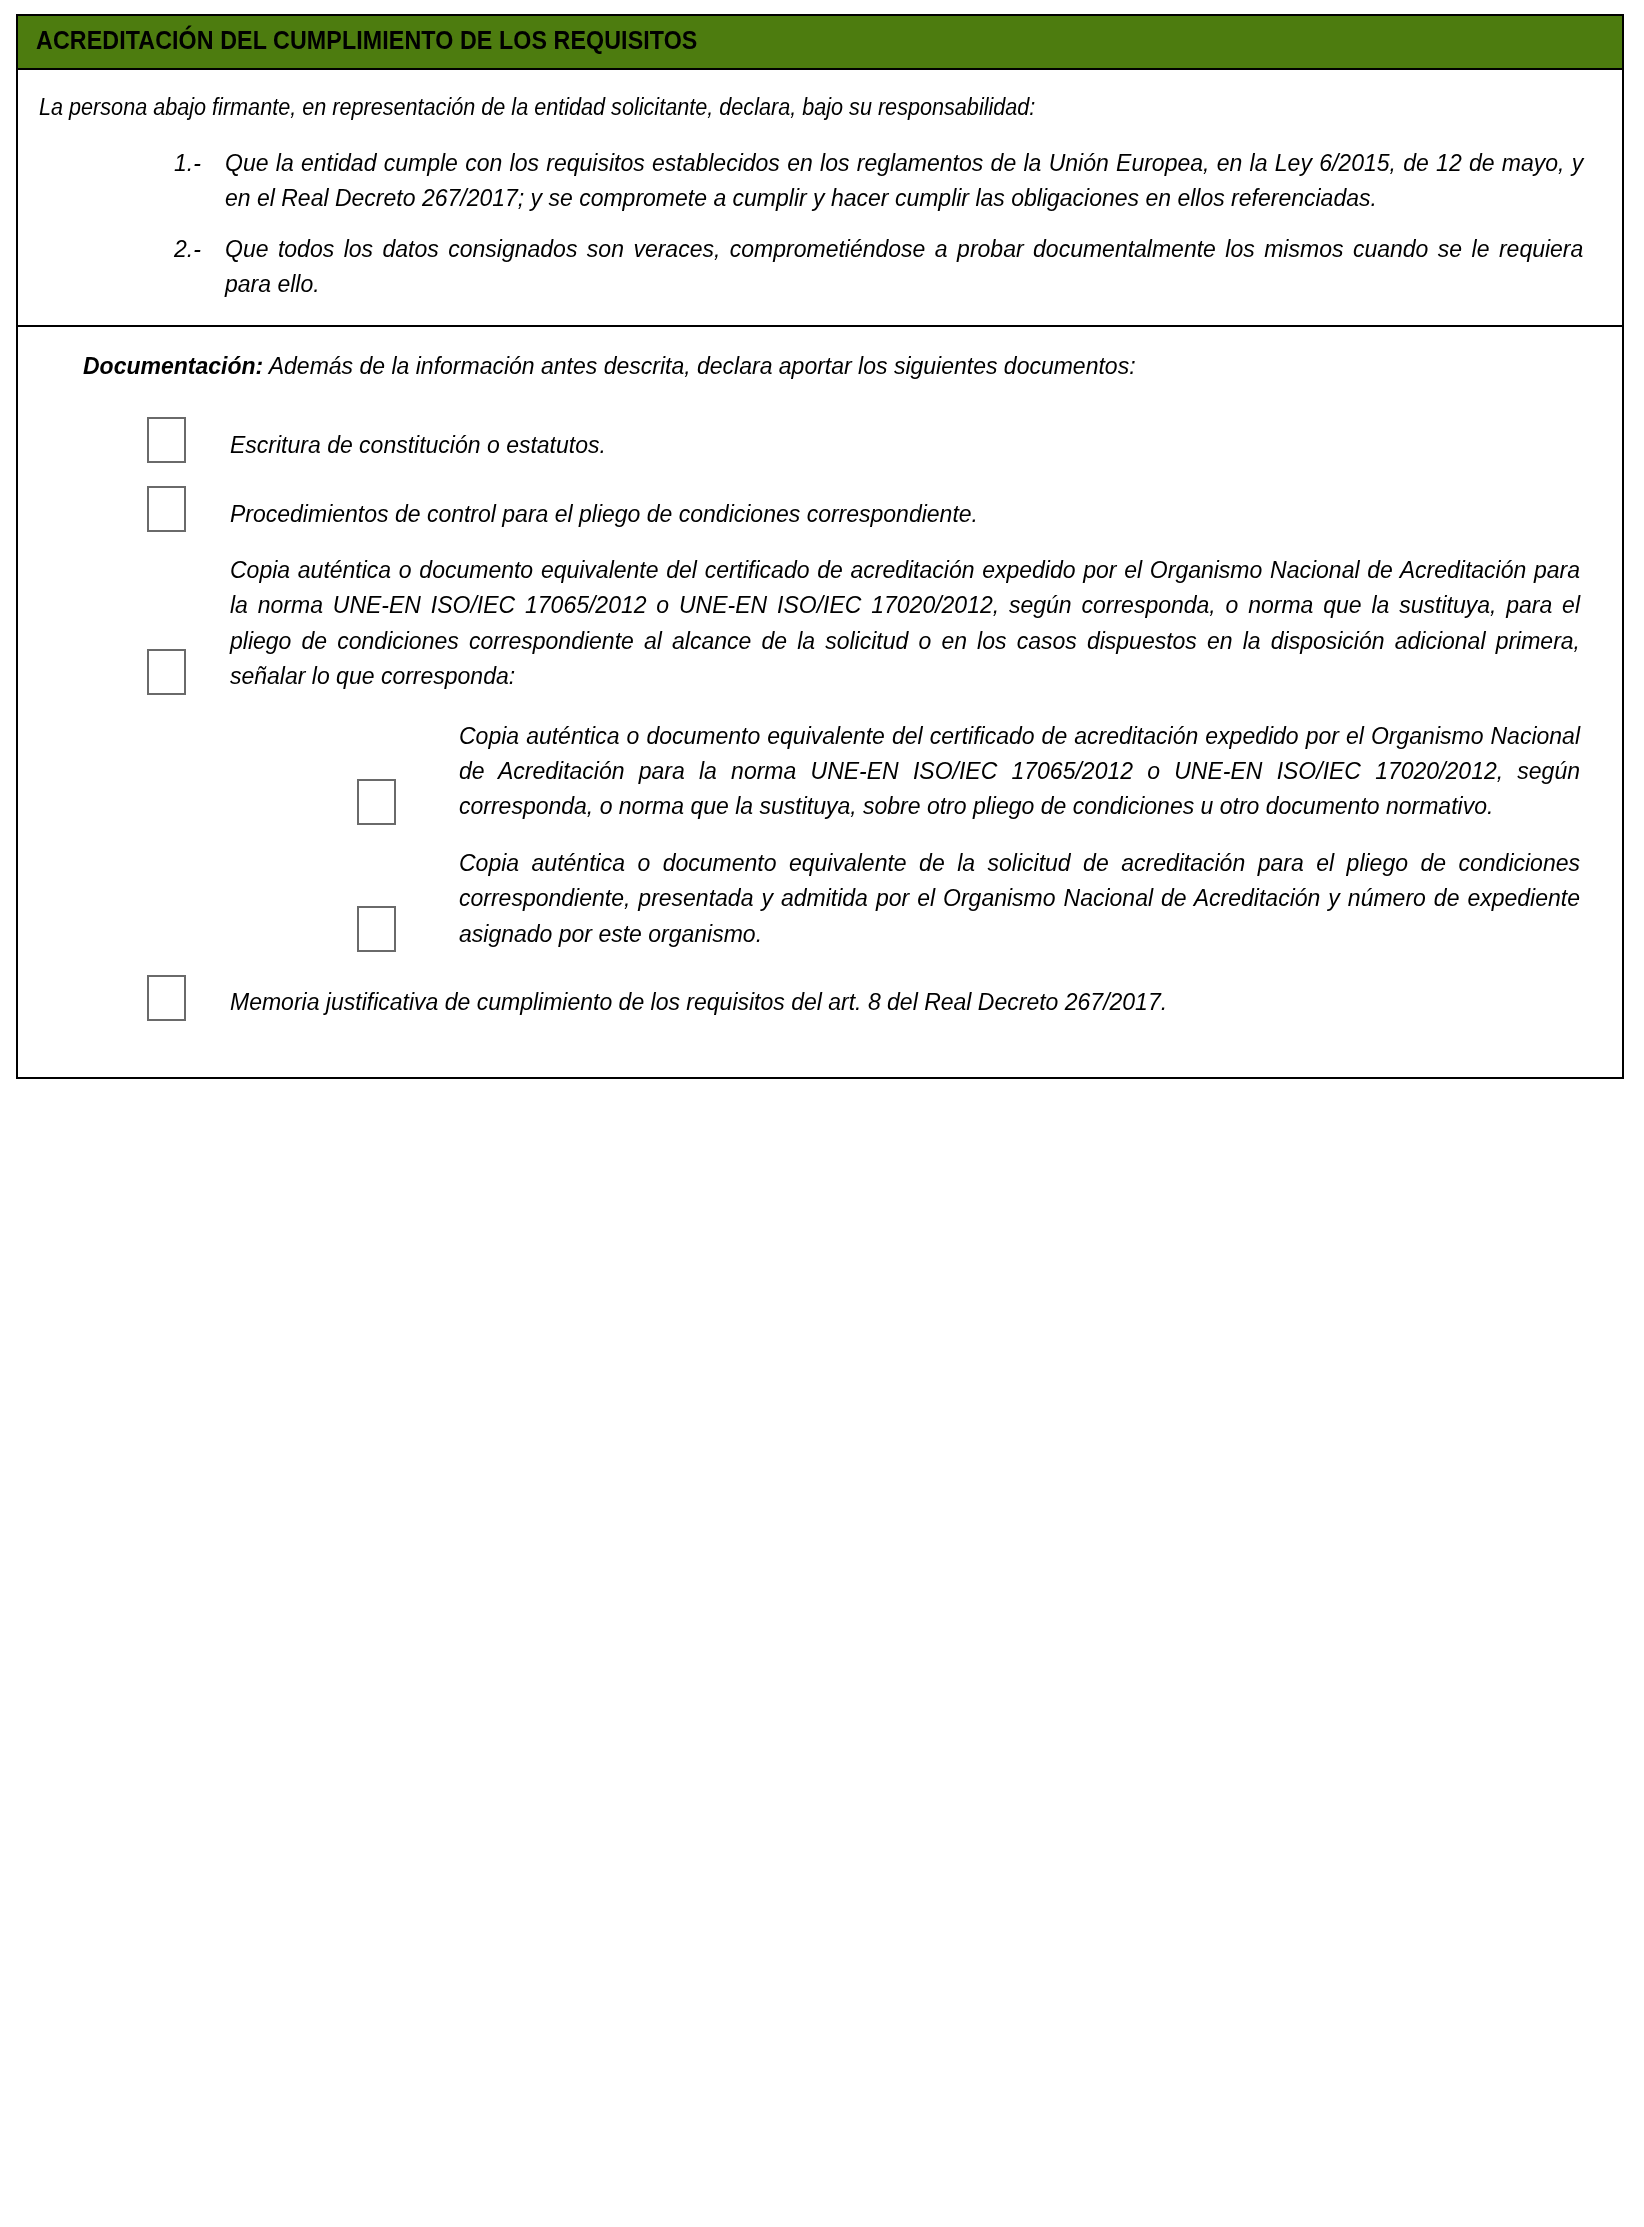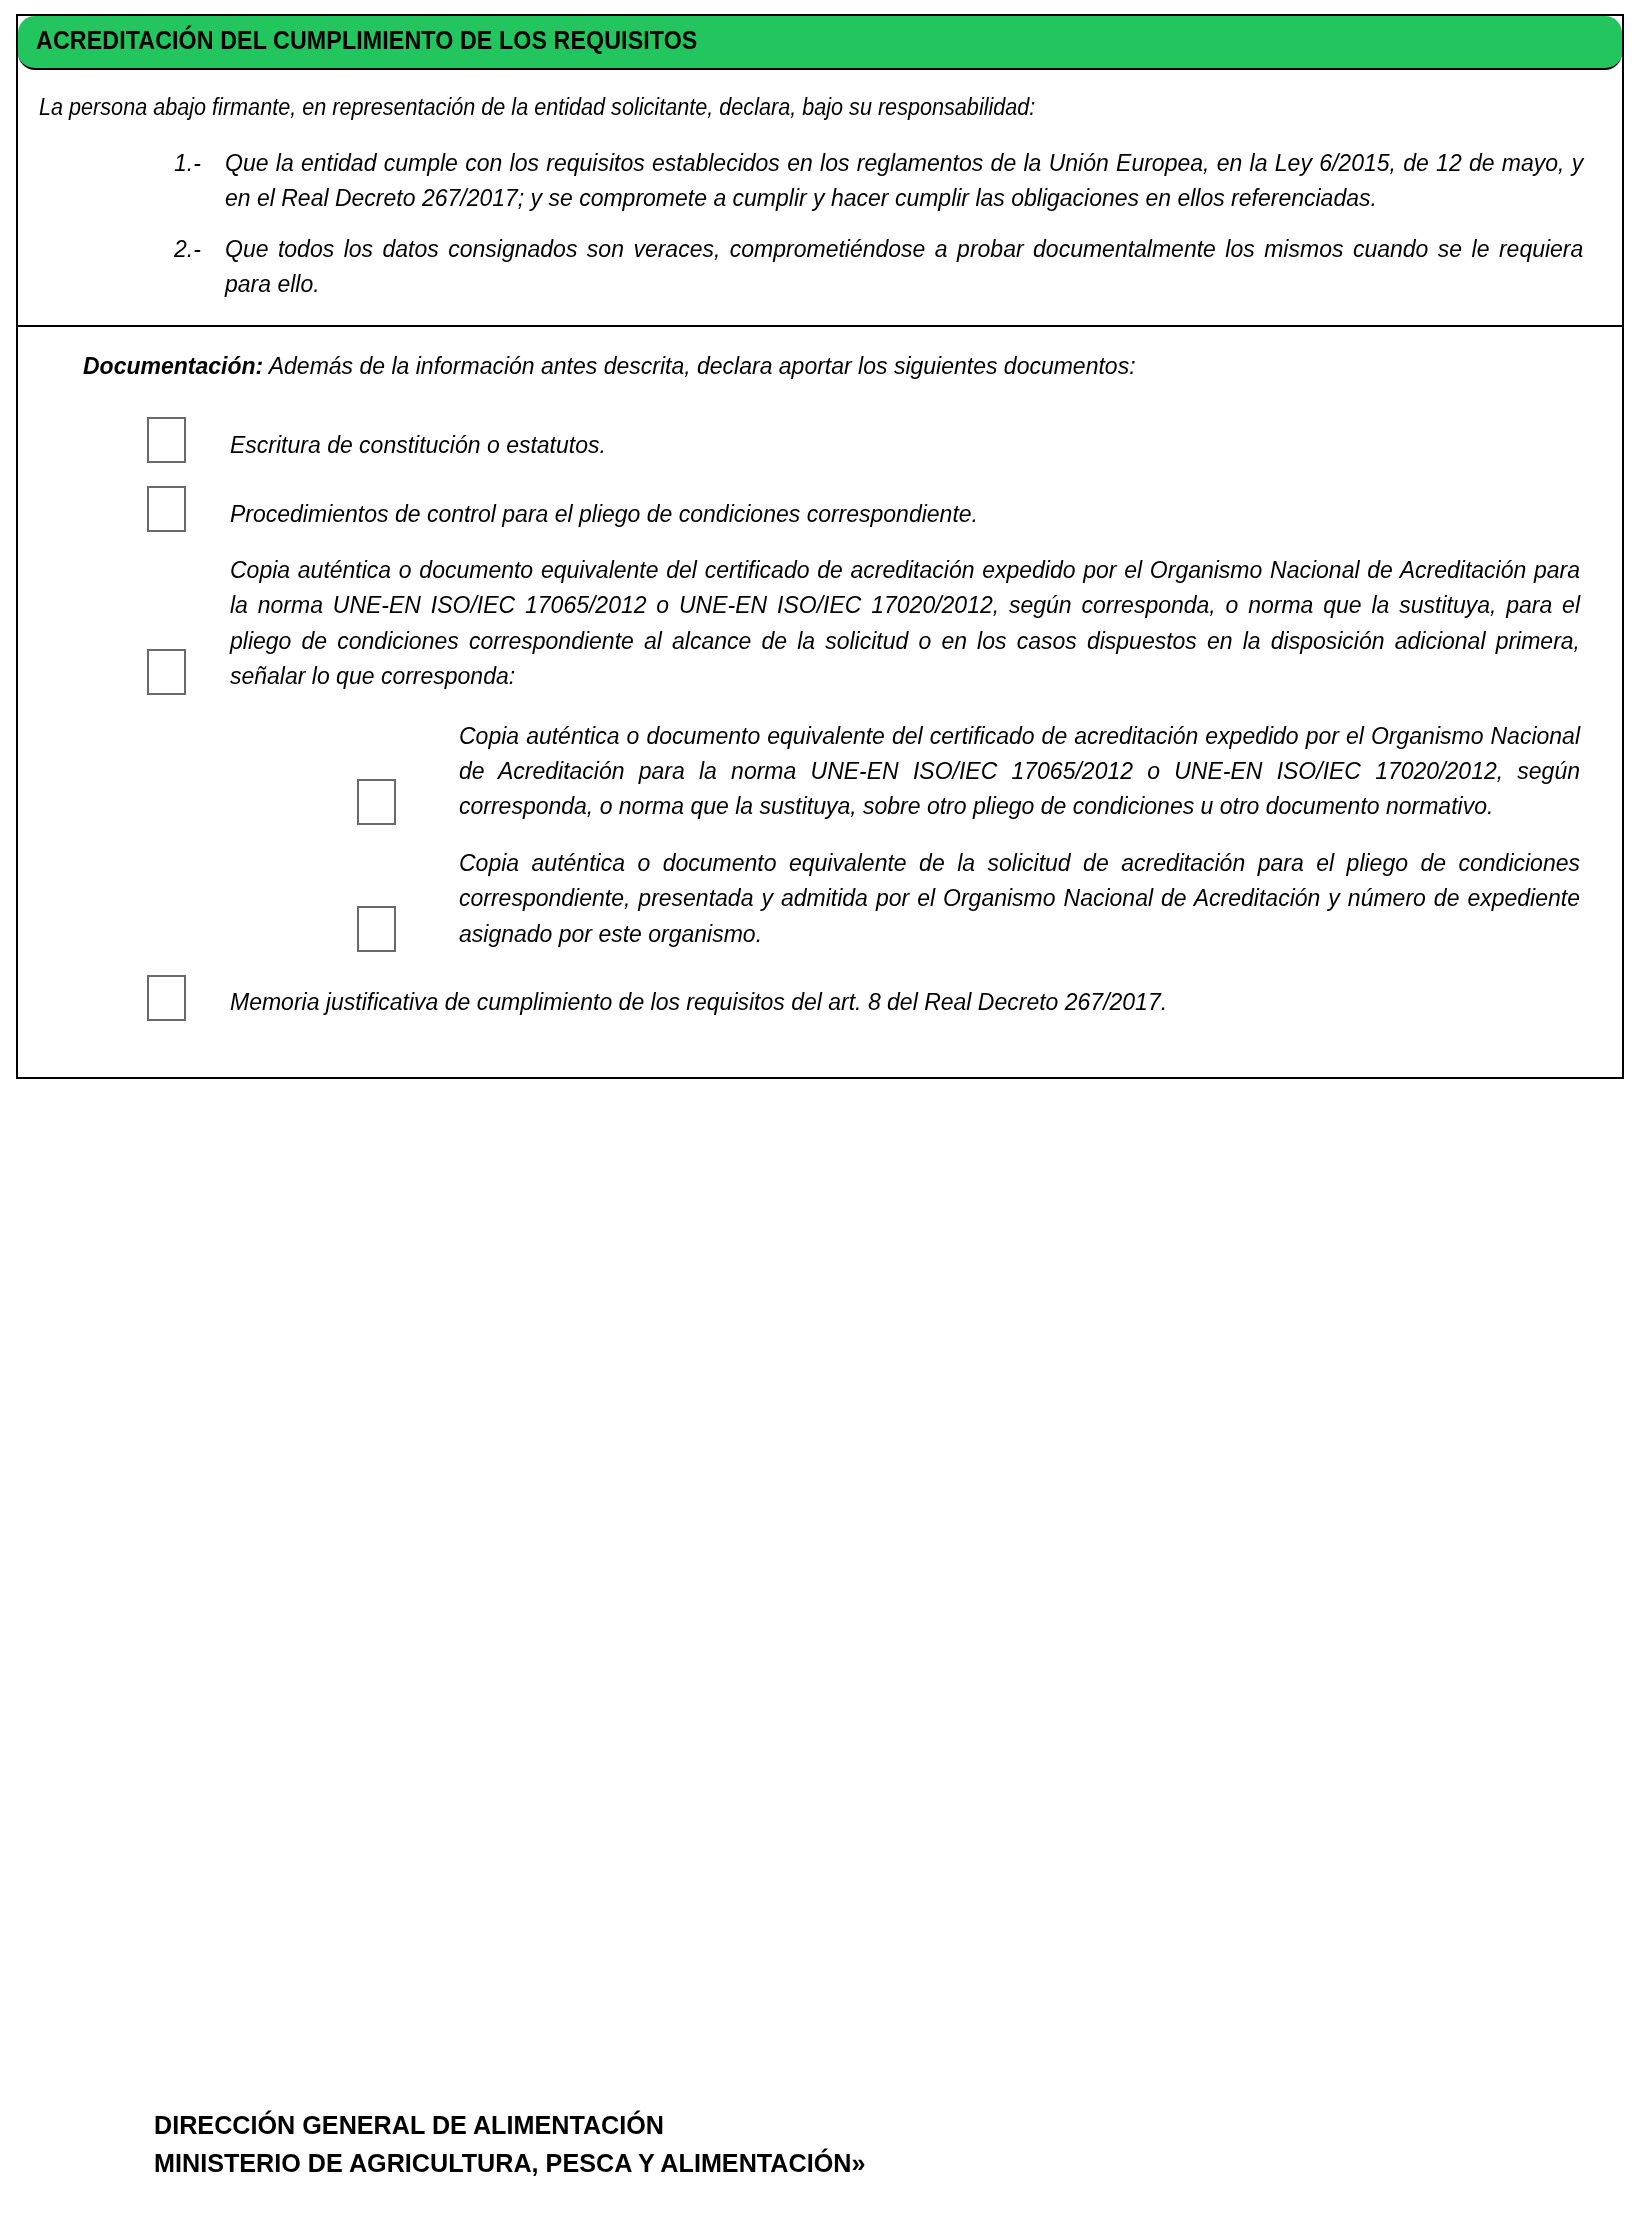--- a/index.html
+++ b/index.html
@@ -28,24 +28,23 @@
     position: absolute;
     left: 16px;
     top: 13.6px;
     width: 1608px;
     box-sizing: border-box;
     border: 2.4px solid #000000;
   }
 
   
   .header-band {
-    background: #22c55e;
+    background: #4d7c0f;
     border-bottom: 2.4px solid #000000;
     padding: 10.4px 17.7px 13px 17.7px;
-    border-radius: 17px;
   }
   .header-title {
     font-family: "Liberation Sans", sans-serif;
     font-weight: bold;
     font-size: 25px;
     letter-spacing: 0.1px;
     line-height: 1.15;
     transform: scaleX(0.93);
     transform-origin: left center;
     white-space: nowrap;
@@ -249,19 +248,15 @@
           <span class="checkbox"></span>
           <span class="check-text single">Memoria justificativa de cumplimiento de los requisitos del art. 8 del Real Decreto 267/2017.</span>
         </div>
 
       </div>
     </div>
 
   </div>
 
 
-  <div class="footer-block">
-    <div class="footer-line">DIRECCIÓN GENERAL DE ALIMENTACIÓN</div>
-    <div class="footer-line">MINISTERIO DE AGRICULTURA, PESCA Y ALIMENTACIÓN»</div>
-  </div>
 
 </div>
 
 
 </body></html>

